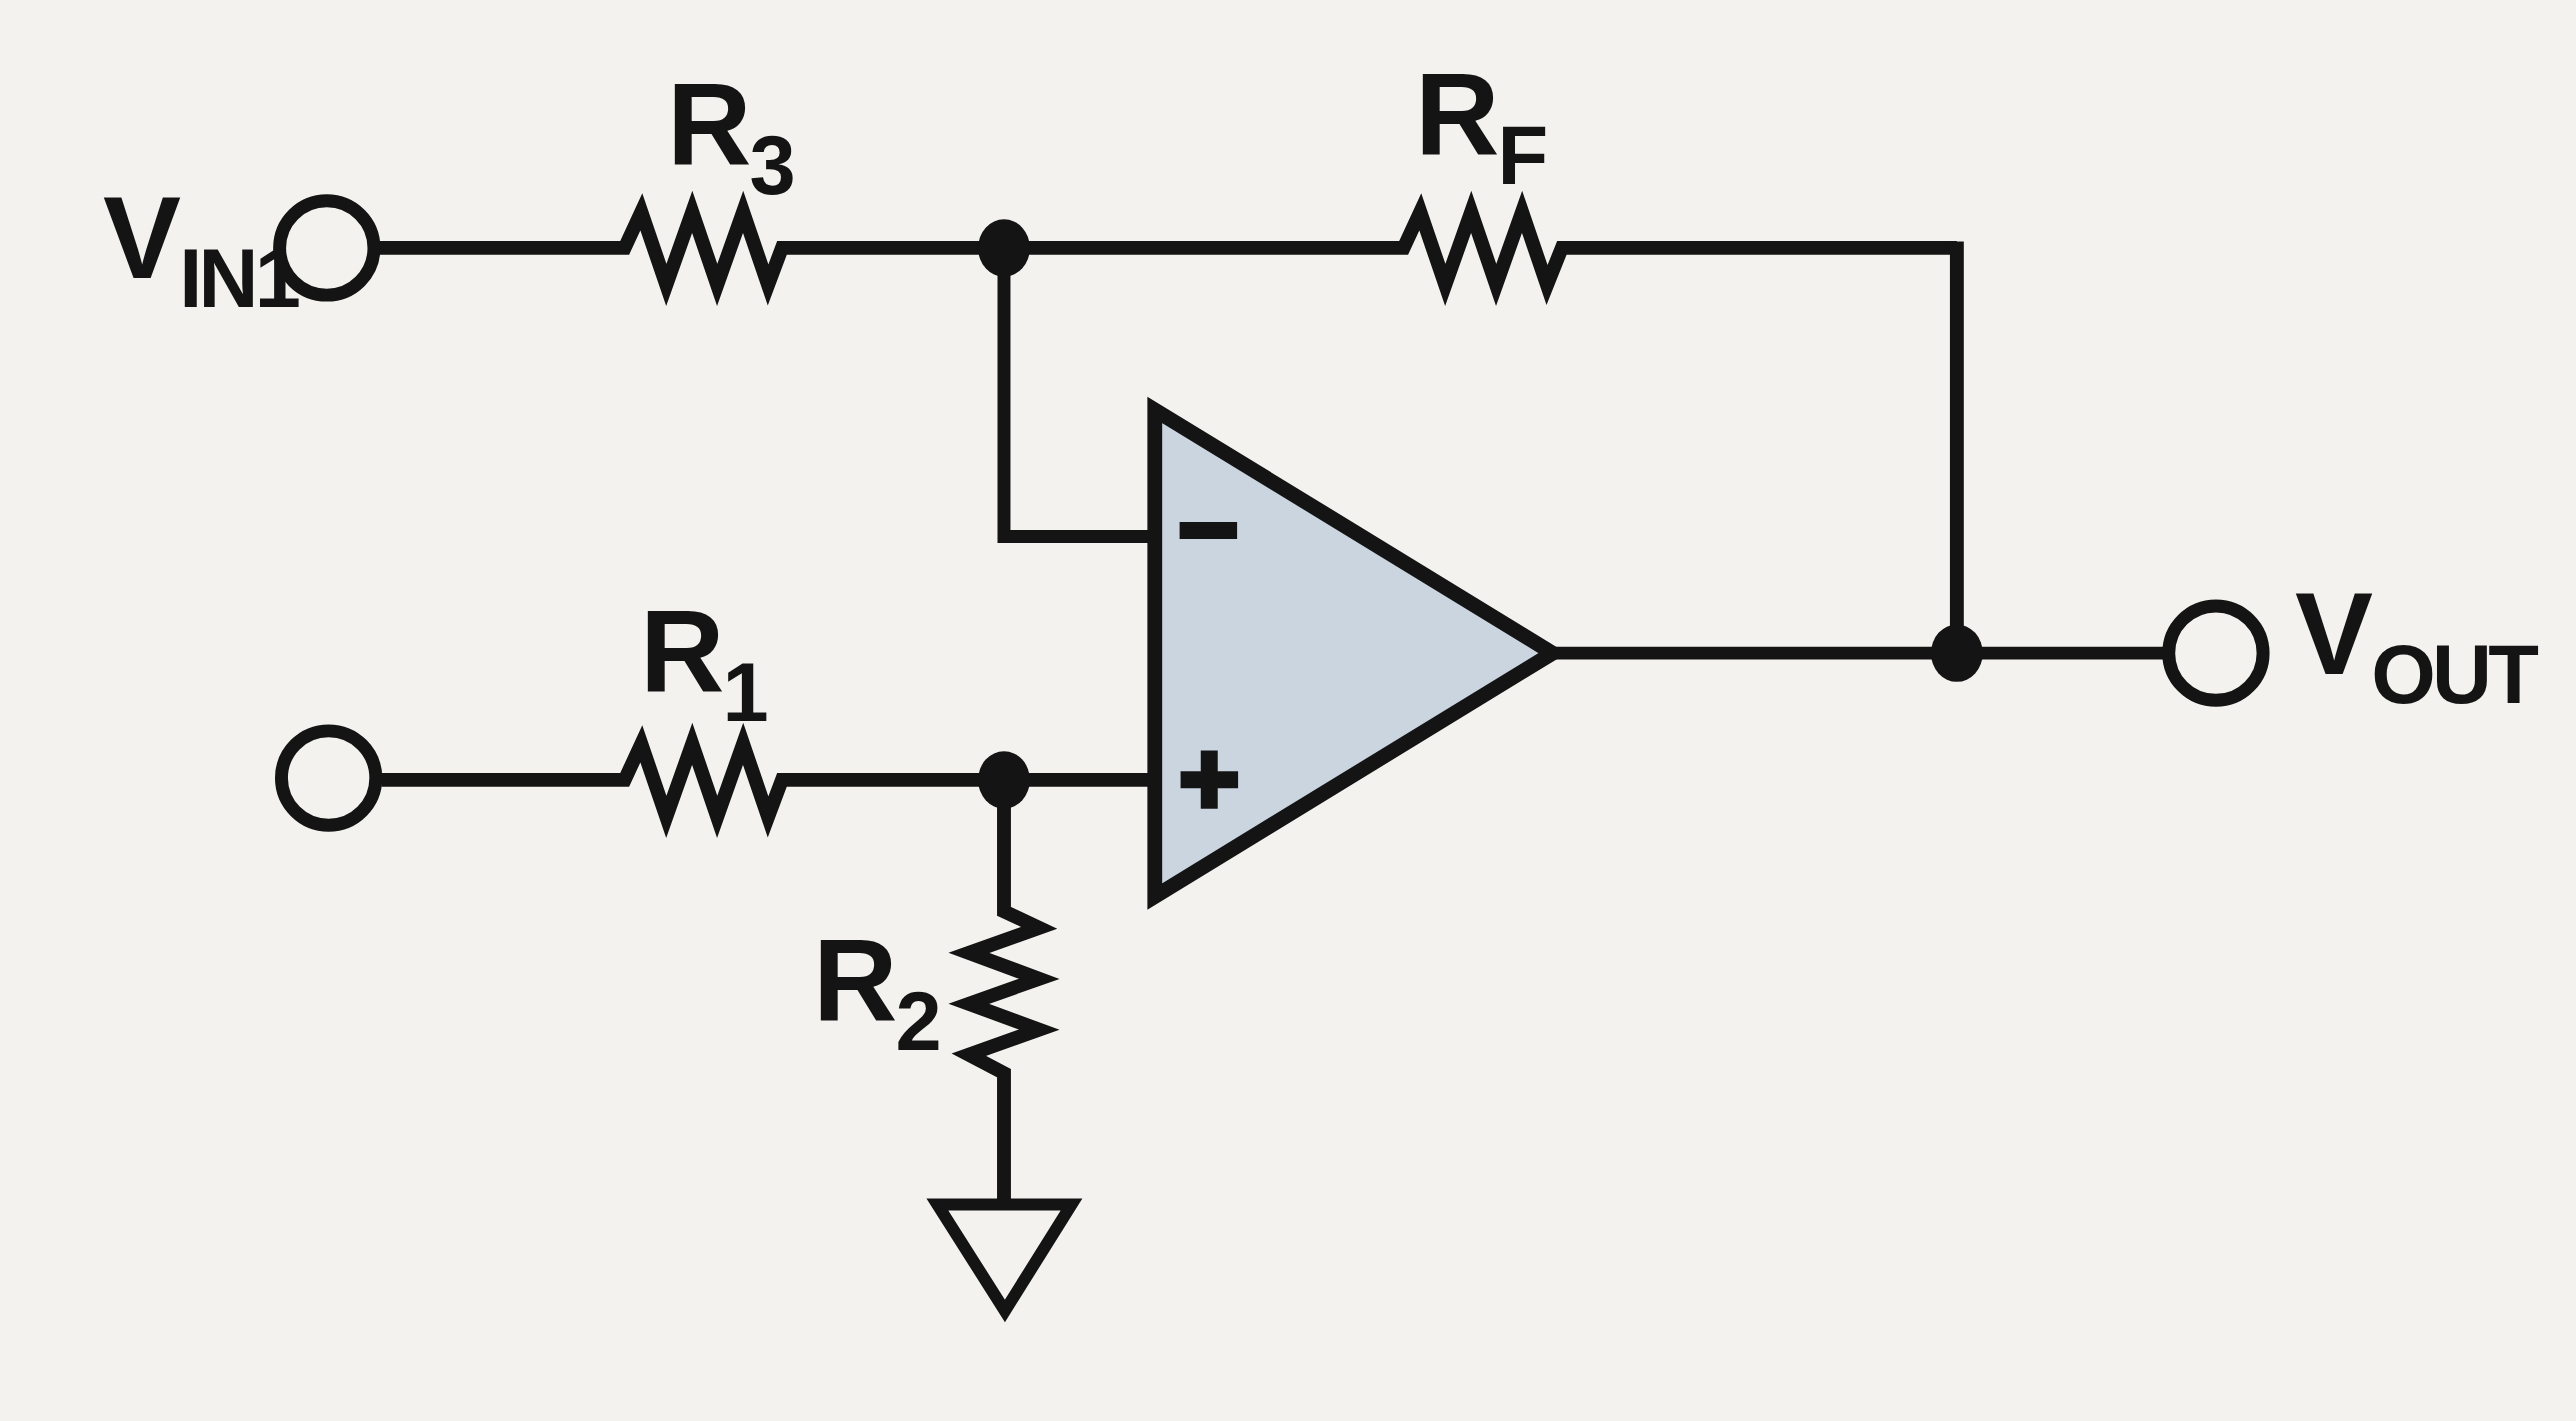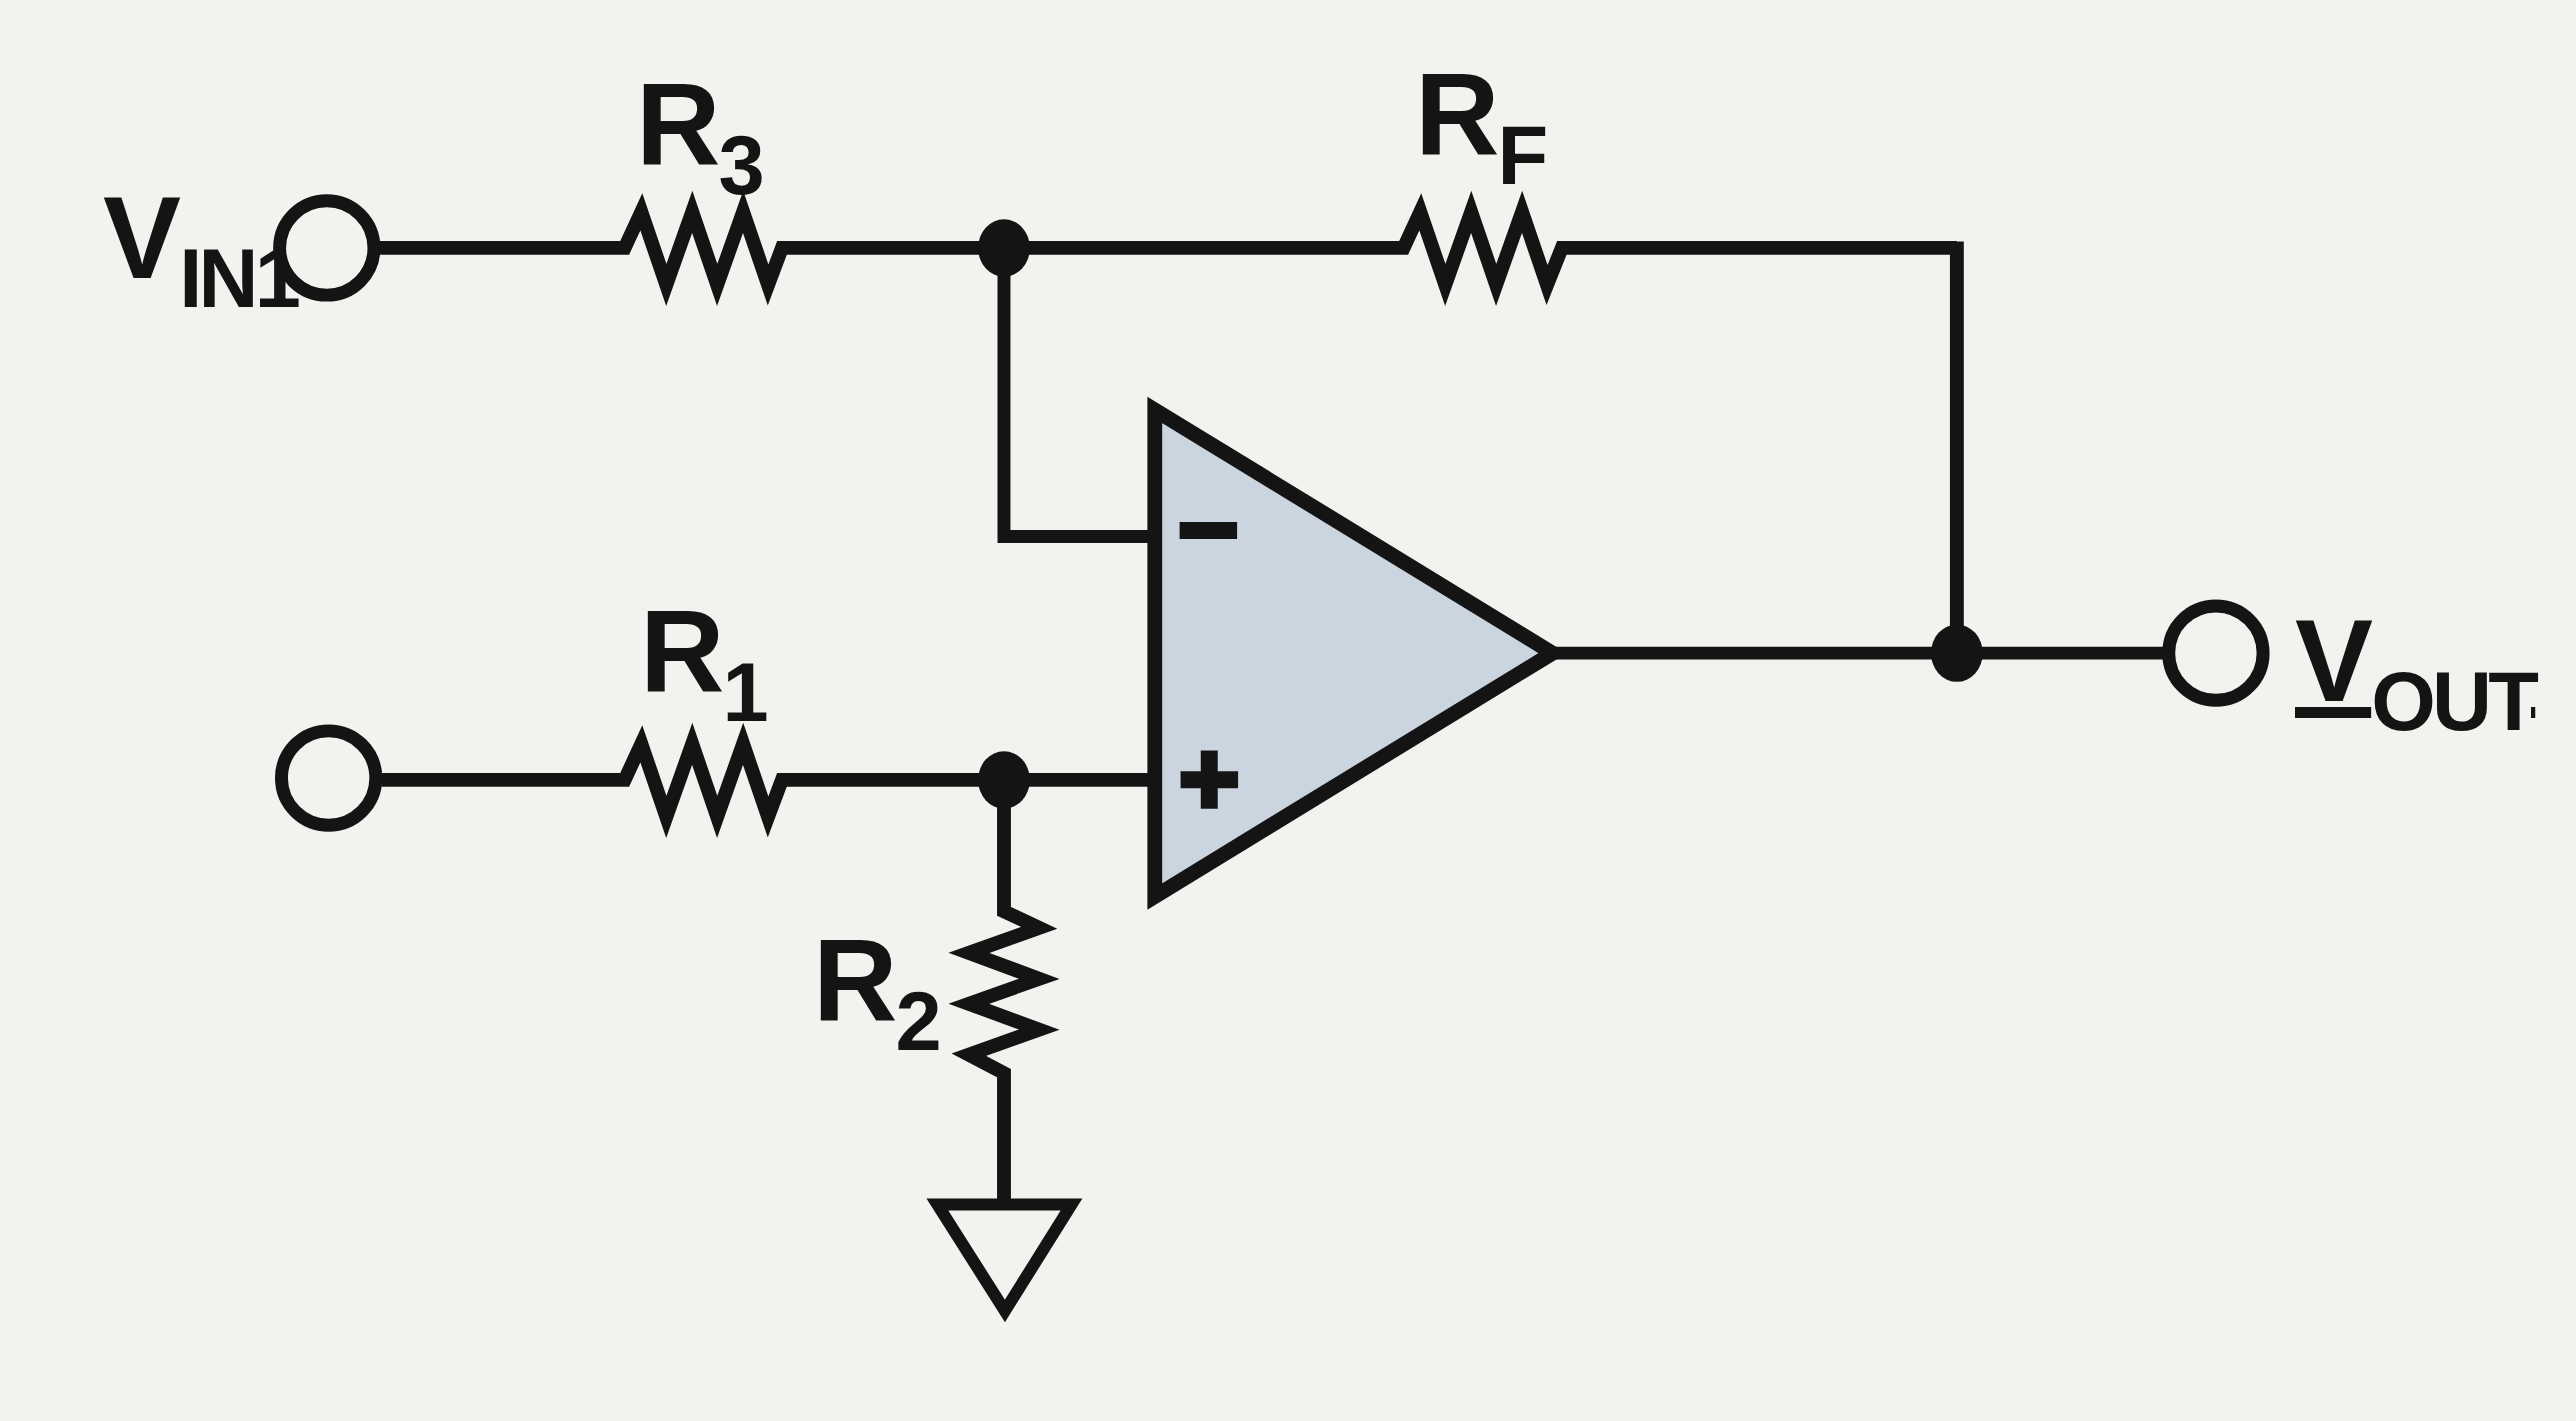--- a/index.html
+++ b/index.html
@@ -70,25 +70,25 @@
 
     <text class="opamp-sign" x="1306" y="572" text-anchor="middle" dominant-baseline="central" fill="#141414" stroke="#141414" stroke-width="6">−</text>
     <text class="opamp-sign" x="1307" y="841" text-anchor="middle" dominant-baseline="central" fill="#141414" stroke="#141414" stroke-width="6">+</text>
   </svg>
 
   <div class="clabel" style="left:63px;top:179px;margin-left:40px;">
     <span>V</span><span class="sub">IN1</span>
   </div>
 
 
-  <div class="clabel" style="left:2295px;top:602px;text-decoration:underline;">
+  <div class="clabel" style="left:2295px;top:575px;">
     <span>V</span><span class="sub">OUT</span>
   </div>
 
-  <div class="clabel" style="left:636px;top:66px;">
+  <div class="clabel" style="left:667px;top:66px;">
     <span>R</span><span class="sub">3</span>
   </div>
 
   <div class="clabel" style="left:1415px;top:56px;">
     <span>R</span><span class="sub">F</span>
   </div>
 
   <div class="clabel" style="left:640px;top:593px;text-align:center;">
     <span>R</span><span class="sub">1</span>
   </div>

